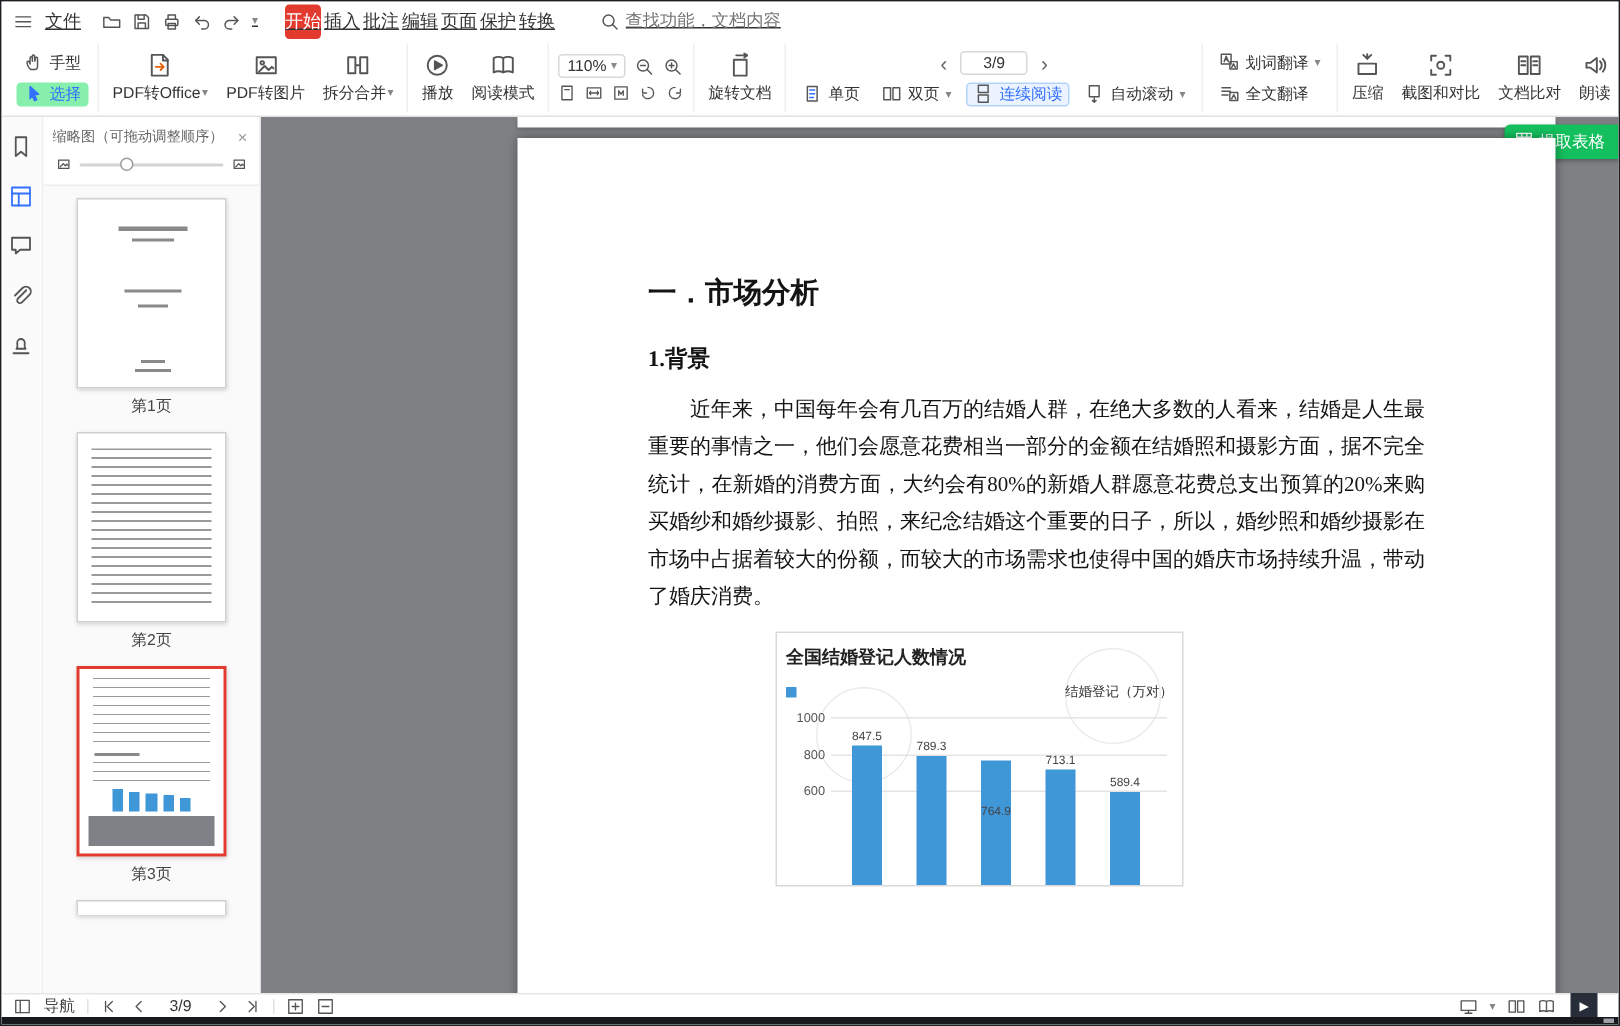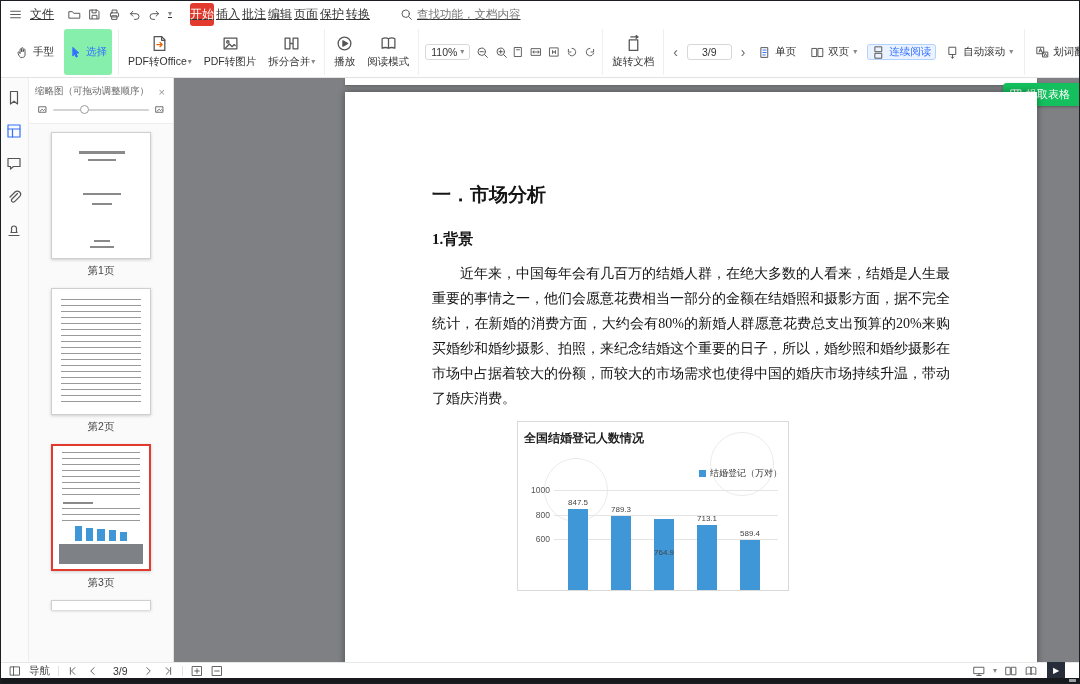--- a/index.html
+++ b/index.html
@@ -18,28 +18,28 @@
   .msearch input{border:none;outline:none;font-size:11.5px;color:#9a9a9a;width:130px;background:transparent;}
   .menulabel{padding:2px 4px;}
 
   
   .ribbon{height:51px;flex:0 0 51px;display:flex;align-items:center;padding:2px 4px;border-bottom:1px solid #e2e2e2;background:#fff;}
   .rg{display:flex;align-items:center;gap:6px;padding:0 6px;height:46px;border-right:1px solid #efefef;}
   .rg:last-child{border-right:none;}
   .tool{display:flex;flex-direction:column;align-items:center;justify-content:center;gap:3px;font-size:10.5px;color:#333;padding:0 3px;cursor:default;white-space:nowrap;}
   .tl{display:flex;align-items:center;gap:1px;}
   .cd{font-size:8px;color:#888;line-height:1;}
-  .rows{display:flex;flex-direction:row;justify-content:center;gap:5px;height:100%;}
+  .rows{display:flex;flex-direction:column;justify-content:center;gap:5px;height:100%;}
   .mini{display:flex;align-items:center;gap:4px;font-size:10.5px;color:#333;padding:1px 5px;border-radius:3px;white-space:nowrap;}
   .mini.activeblue{background:#86efac;color:#3370ff;justify-content:space-between;}
   .mini.selview{background:#eaf3ff;border:1px solid #b3d3fb;color:#3370ff;padding:0 4px;}
   .ic svg{width:17px;height:17px;display:block;}
   .ic.s13 svg{width:13px;height:13px;}
   .ic.s12 svg{width:12px;height:12px;}
-  .zoomcol{display:flex;flex-direction:row;gap:4px;justify-content:flex-start;}
+  .zoomcol{display:flex;flex-direction:column;gap:4px;justify-content:flex-start;}
   .zrow{display:flex;align-items:center;gap:6px;}
   .zoombox{display:flex;align-items:center;gap:3px;border:1px solid #d8d8d8;border-radius:3px;font-size:10.5px;color:#333;padding:1px 5px;}
   .pnav{display:flex;align-items:center;gap:6px;justify-content:center;}
   .chev{font-size:14px;color:#666;line-height:1;padding:0 3px;}
   .pagebox{border:1px solid #d8d8d8;border-radius:3px;font-size:10.5px;color:#333;padding:1px 14px;}
   .vmodes{display:flex;align-items:center;gap:5px;}
 
   
   .main{flex:1;display:flex;min-height:0;position:relative;}
   .strip{width:28px;flex:0 0 28px;background:#fbfbfb;border-right:1px solid #ededed;display:flex;flex-direction:column;align-items:center;padding-top:12px;gap:15px;}
@@ -75,21 +75,21 @@
   .para{font-size:14px;line-height:25px;text-align:justify;}
   .h1{font-size:19px;font-weight:bold;margin-top:24px;font-family:"Liberation Serif","DejaVu Serif",serif;}
   .h2{font-size:15px;font-weight:bold;margin-top:22px;}
   .para2{margin-top:12px;text-indent:2em;}
   .extractbtn{position:absolute;top:5px;right:0;display:flex;align-items:center;gap:4px;background:#14c05e;color:#fff;font-size:11px;border:none;border-radius:4px 0 0 4px;padding:4px 9px 4px 7px;box-shadow:0 1px 3px rgba(0,0,0,.3);}
   .extractbtn svg{width:12px;height:12px;}
 
   
   .chart{margin:10px 0 0 85px;width:272px;height:170px;border:1px solid #d9d9d9;background:#fff;padding:8px 6px 0 6px;position:relative;overflow:hidden;font-family:"Liberation Sans","DejaVu Sans",sans-serif;}
   .charttitle{text-align:left;font-size:12px;font-weight:bold;color:#222;}
-  .legendrow{display:flex;justify-content:flex-end;align-items:center;gap:4px;margin-top:20px;font-size:9px;color:#333;}
+  .legendrow{display:flex;justify-content:space-between;align-items:center;gap:4px;margin-top:8px;font-size:9px;color:#333;}
   .legendswatch{width:7px;height:7px;display:inline-block;}
   .plot{position:relative;height:120px;margin:6px 4px 0 30px;}
   .gridline{position:absolute;left:0;right:0;height:1px;background:#e4e4e4;}
   .ytick{position:absolute;left:-30px;width:26px;text-align:right;font-size:8.5px;color:#555;}
   .bar{position:absolute;width:20px;}
   .barlabel{position:absolute;width:40px;text-align:center;font-size:8px;color:#444;}
   .wm{position:absolute;border:1px solid rgba(140,140,140,.35);border-radius:50%;width:64px;height:64px;opacity:.5;}
 
   
   .statusbar{height:16px;flex:0 0 16px;display:flex;align-items:center;gap:8px;padding:0 8px;font-size:10.5px;color:#444;background:#fff;border-top:1px solid #e6e6e6;position:relative;}

